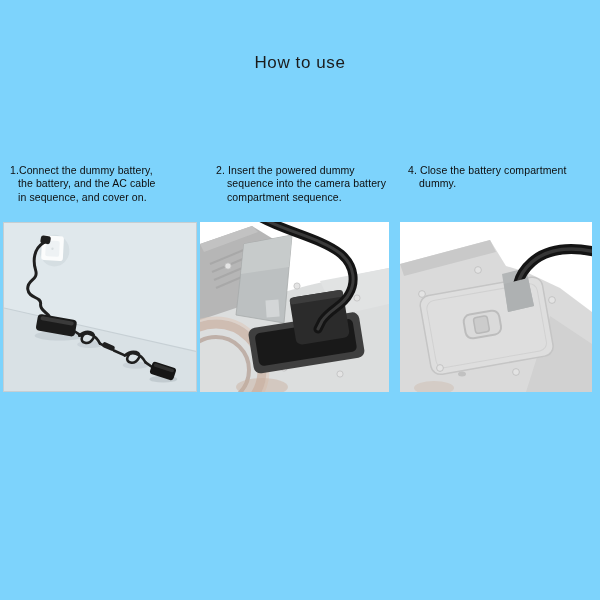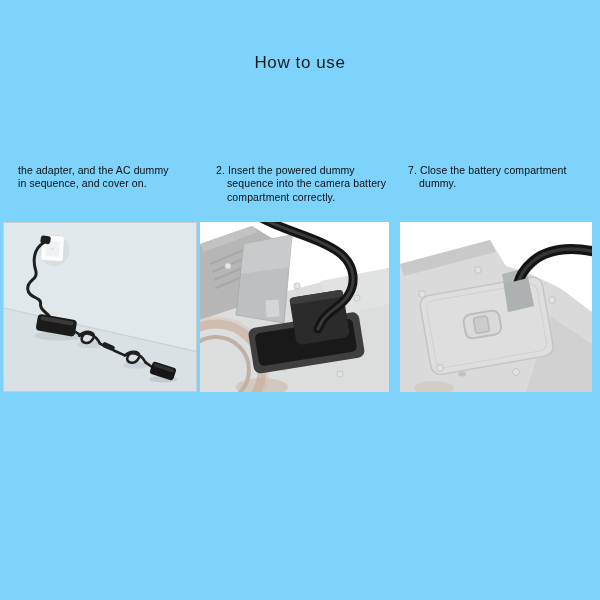--- a/index.html
+++ b/index.html
@@ -39,30 +39,31 @@
   .figure svg { display:block; width:100%; height:100%; }
 </style>
 </head>
 <body>
 
 <div class="canvas">
 
   <div class="title">How to use</div>
 
   <p class="step-text step-1">
-    <span class="cont">the adapter, and the AC dummy</span>
+    <span>1.Connect the dummy battery,</span>
+    <span class="cont">the battery, and the AC cable</span>
     <span class="cont">in sequence, and cover on.</span>
   </p>
   <p class="step-text step-2">
     <span>2. Insert the powered dummy</span>
     <span class="cont">sequence into the camera battery</span>
-    <span class="cont">compartment correctly.</span>
+    <span class="cont">compartment sequence.</span>
   </p>
   <p class="step-text step-3">
-    <span>7. Close the battery compartment</span>
+    <span>4. Close the battery compartment</span>
     <span class="cont">dummy.</span>
   </p>
 
   <div class="figure fig-1">
     <svg viewBox="0 0 194 170" preserveAspectRatio="none">
       <g>
         <rect width="194" height="170" fill="#e0e8ec"></rect>
         <polygon points="0,86 194,130 194,170 0,170" fill="#d9e1e5"></polygon>
         <line x1="0" y1="86" x2="194" y2="130" stroke="#c7d0d5" stroke-width="1.2"></line>
       </g>

